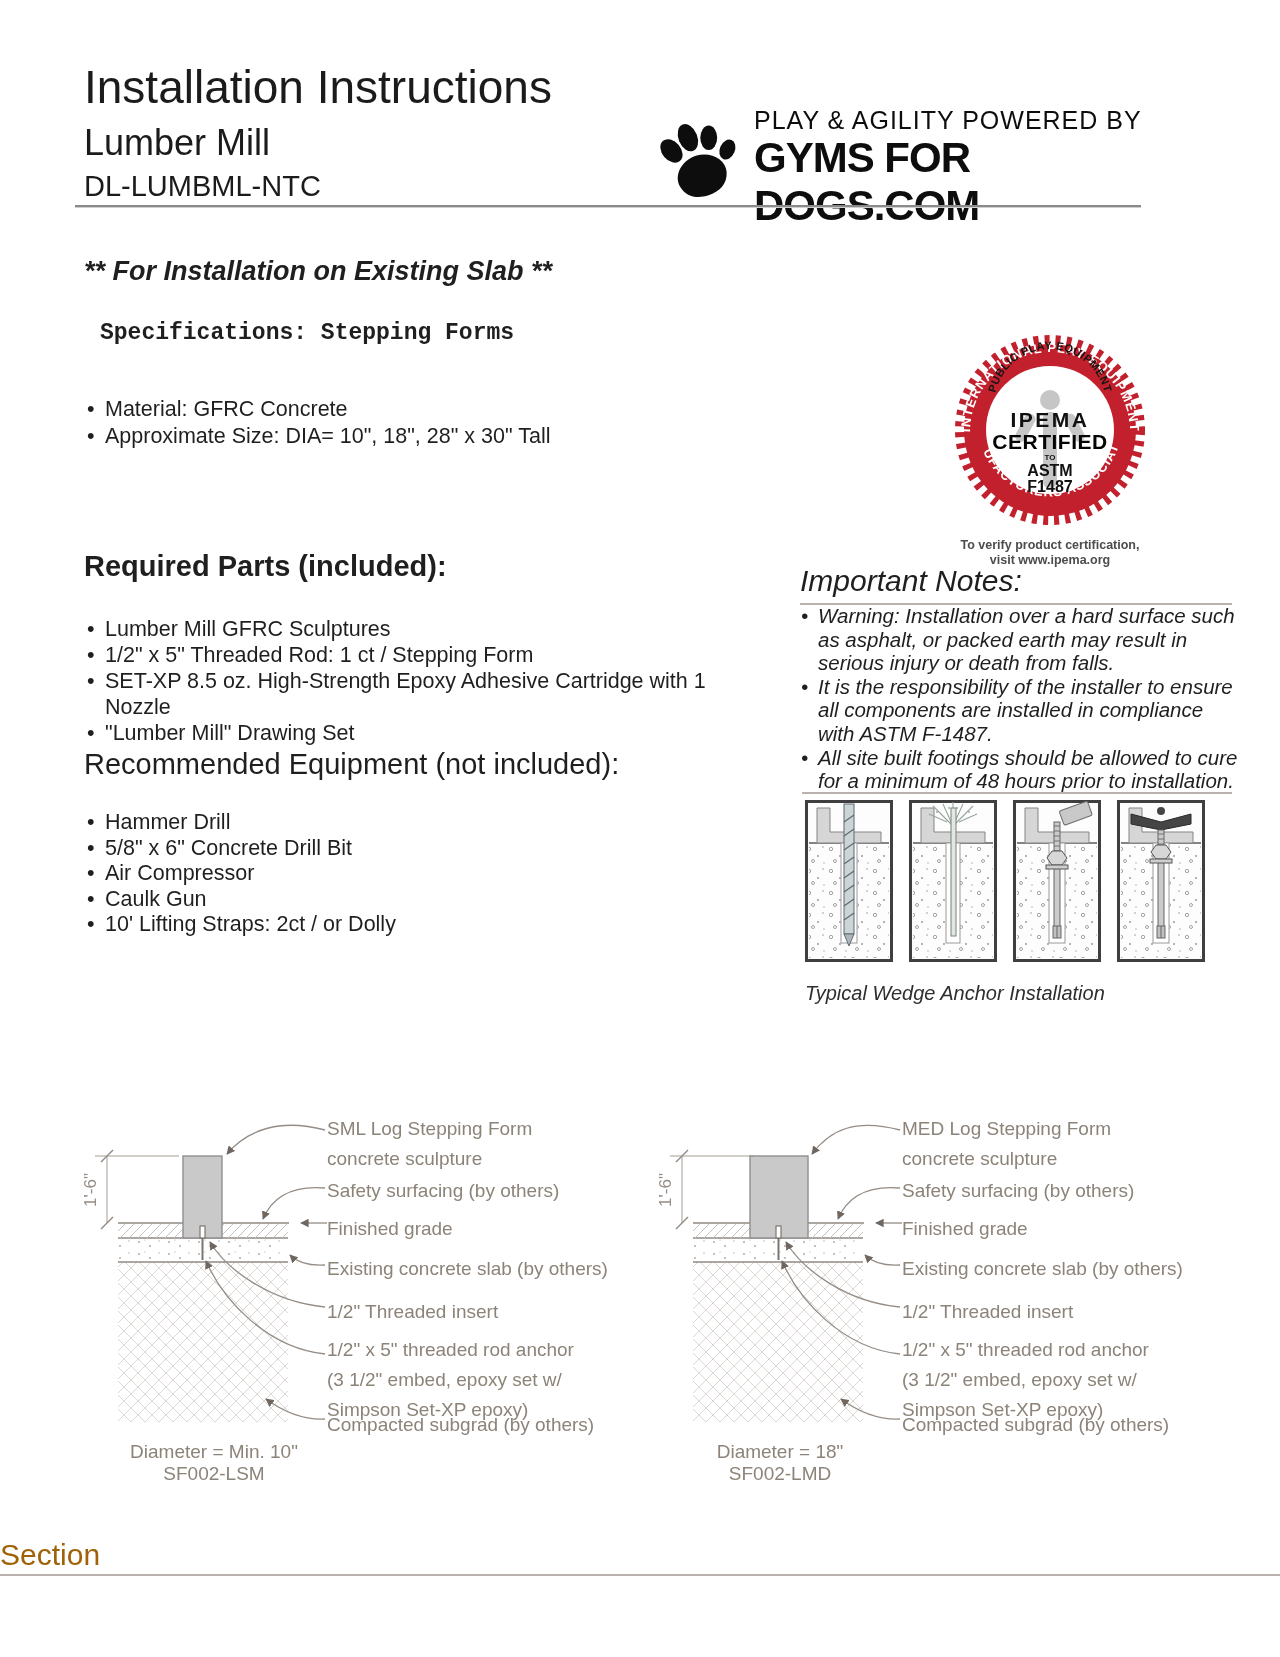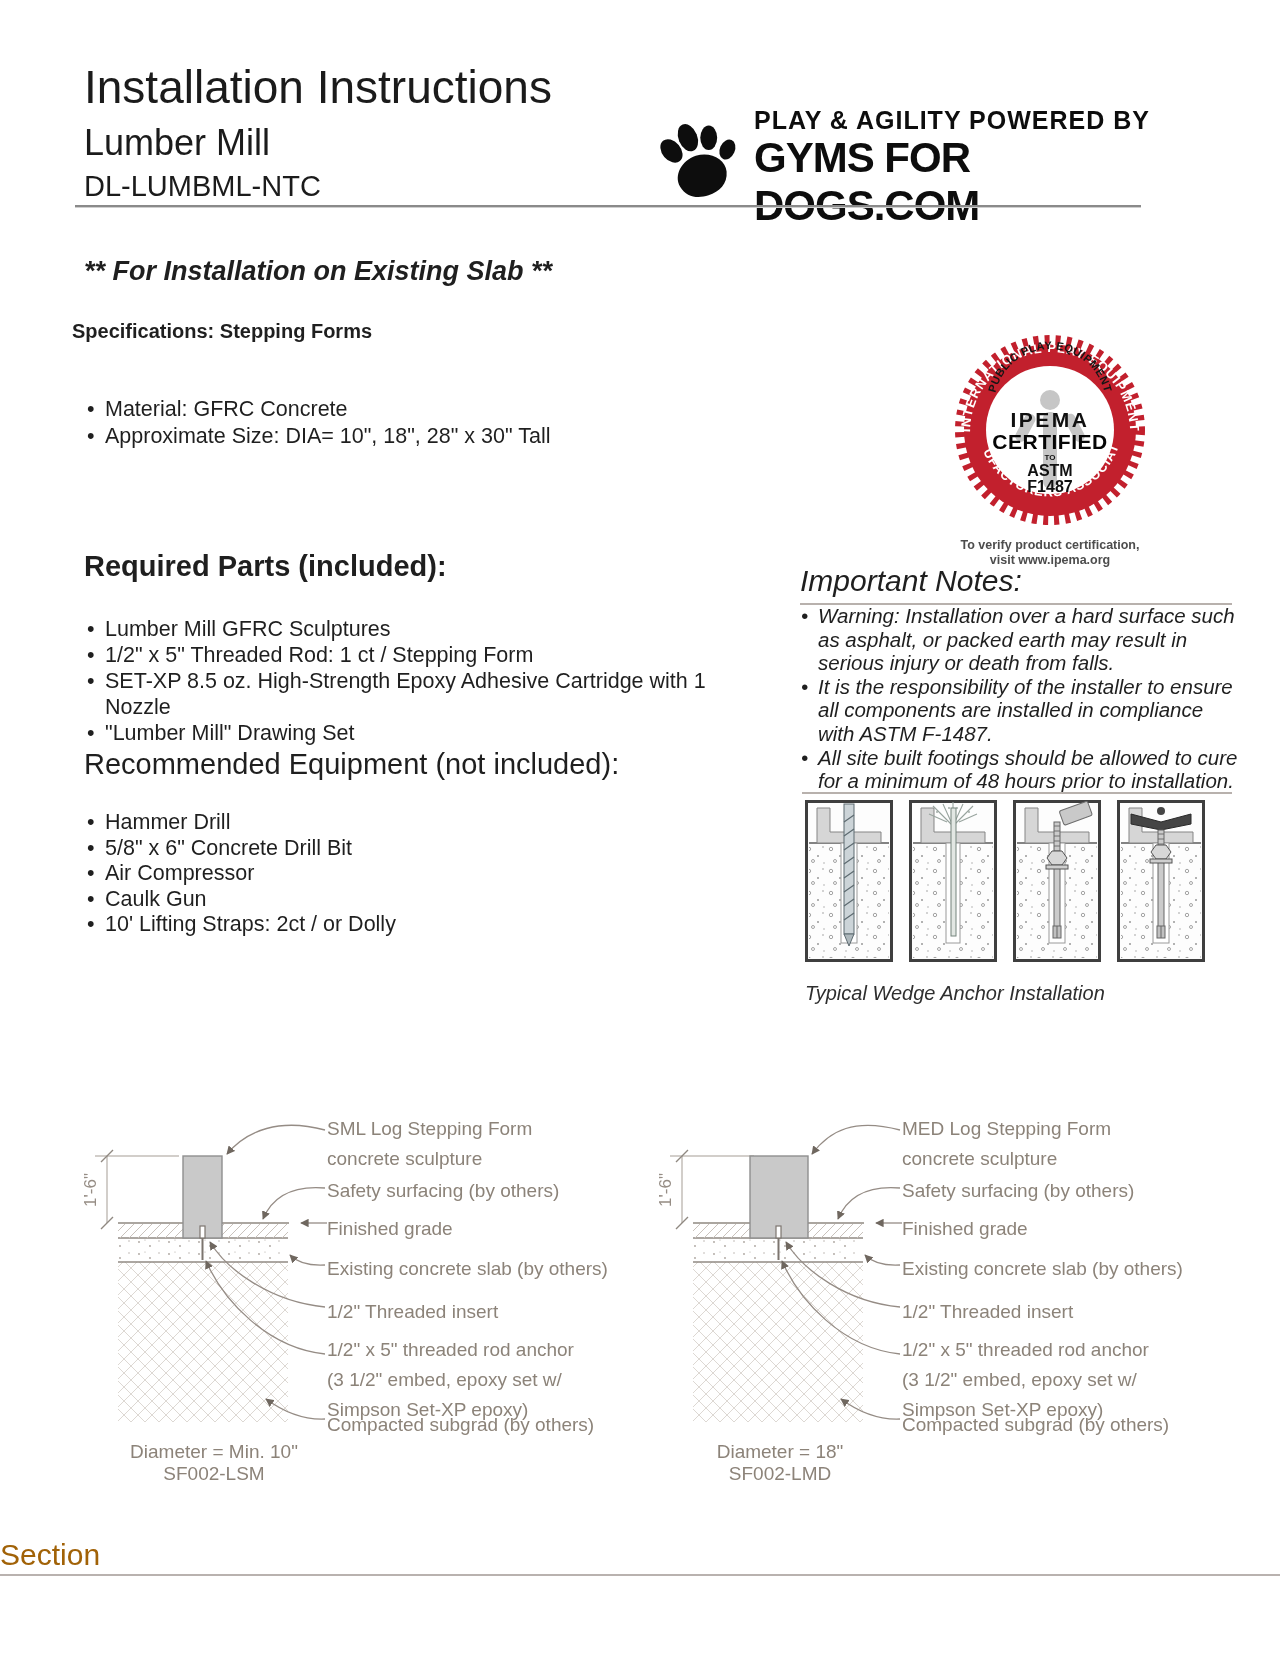--- a/index.html
+++ b/index.html
@@ -7,26 +7,26 @@
   #page { position:relative; width:1280px; height:1657px; background:#fff; overflow:hidden; }
 
   
   .doc-title   { position:absolute; left:84px; top:60px;  font-size:46px; font-weight:400; color:#1b1b1b; }
   .doc-product { position:absolute; left:84px; top:122px; font-size:36px; font-weight:400; color:#1b1b1b; }
   .doc-sku     { position:absolute; left:84px; top:170px; font-size:29px; font-weight:400; color:#1b1b1b; }
   .header-rule { position:absolute; left:75px; top:205px; width:1066px; height:3px; background:#8a8a8a; border-bottom:1px solid #cfcfcf; }
 
   .logo { position:absolute; left:652px; top:100px; width:520px; height:110px; }
   .logo .paw { position:absolute; left:0; top:14px; }
-  .logo .tagline { position:absolute; left:102px; top:6px; font-size:25px; font-weight:700; letter-spacing:1px; color:#0d0d0d; }
+  .logo .tagline { position:absolute; left:102px; top:6px; font-size:25px; font-weight:400; letter-spacing:1px; color:#0d0d0d; }
   .logo .brand   { position:absolute; left:102px; top:34px; font-size:42px; font-weight:800; letter-spacing:-1px; color:#0d0d0d; }
 
   
   .h-note  { position:absolute; left:84px; top:256px; font-size:27px; font-weight:700;font-style:italic; }
-  .h-spec  { position:absolute; left:72px; top:320px; font-size:20px; font-weight:700; }
+  .h-spec  { position:absolute; left:100px; top:320px; font-size:23px; font-weight:700;font-family:Liberation Mono, monospace; }
   .h-parts { position:absolute; left:84px; top:550px; font-size:29px; font-weight:700; }
   .h-equip { position:absolute; left:84px; top:748px; font-size:29px; font-weight:400; }
 
   ul.blist { list-style:none; position:absolute; left:84px; width:640px; font-size:21.5px; }
   .spec-list  { top:396px; line-height:27px; }
   .parts-list { top:616px; line-height:26px; }
   .equip-list { top:810px; line-height:25.5px; }
   .blist li { position:relative; padding-left:21px; }
   .blist li::before { content:"\2022"; position:absolute; left:3px; }
 

